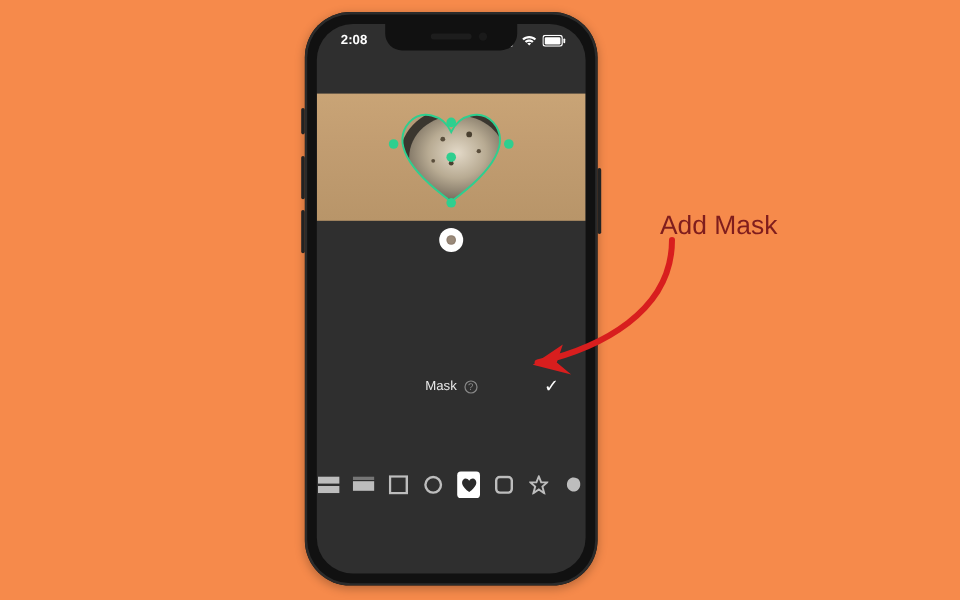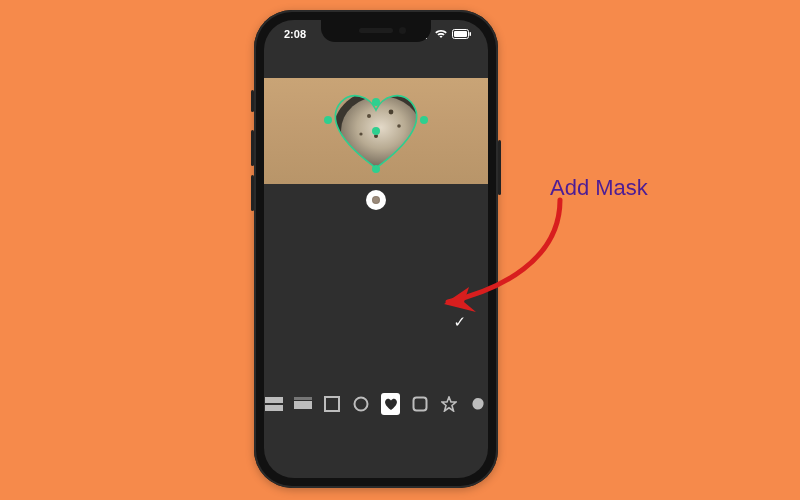--- a/index.html
+++ b/index.html
@@ -182,21 +182,21 @@
     background: #fff;
     border-radius: 3px;
     color: #2a2a2a;
   }
   .shape-opt svg { display: block; }
   .annotation-text {
     position: absolute;
     left: 550px;
     top: 175px;
     font-size: 22px;
-    color: #4c1d95;
+    color: #7f1d1d;
     font-family: "Segoe UI", Arial, sans-serif;
   }
   .annotation-arrow {
     position: absolute;
     left: 420px;
     top: 190px;
     width: 170px;
     height: 140px;
     pointer-events: none;
   }
@@ -269,20 +269,24 @@
         <div class="handle h-top"></div>
         <div class="handle h-bot"></div>
         <div class="handle h-left"></div>
         <div class="handle h-right"></div>
         <div class="handle h-center"></div>
       </div>
     </div>
 
     <div class="timeline-knob"></div>
 
+    <div class="title-row">
+      <span>Mask</span>
+      <span class="help">?</span>
+    </div>
 
     <div class="confirm-check">✓</div>
 
     <div class="shape-strip">
       <div class="shape-opt">
         <svg width="18" height="14" viewBox="0 0 18 14">
             <rect x="0" y="0" width="18" height="6" fill="currentColor"></rect>
             <rect x="0" y="8" width="18" height="6" fill="currentColor"></rect>
           </svg>
       </div>

